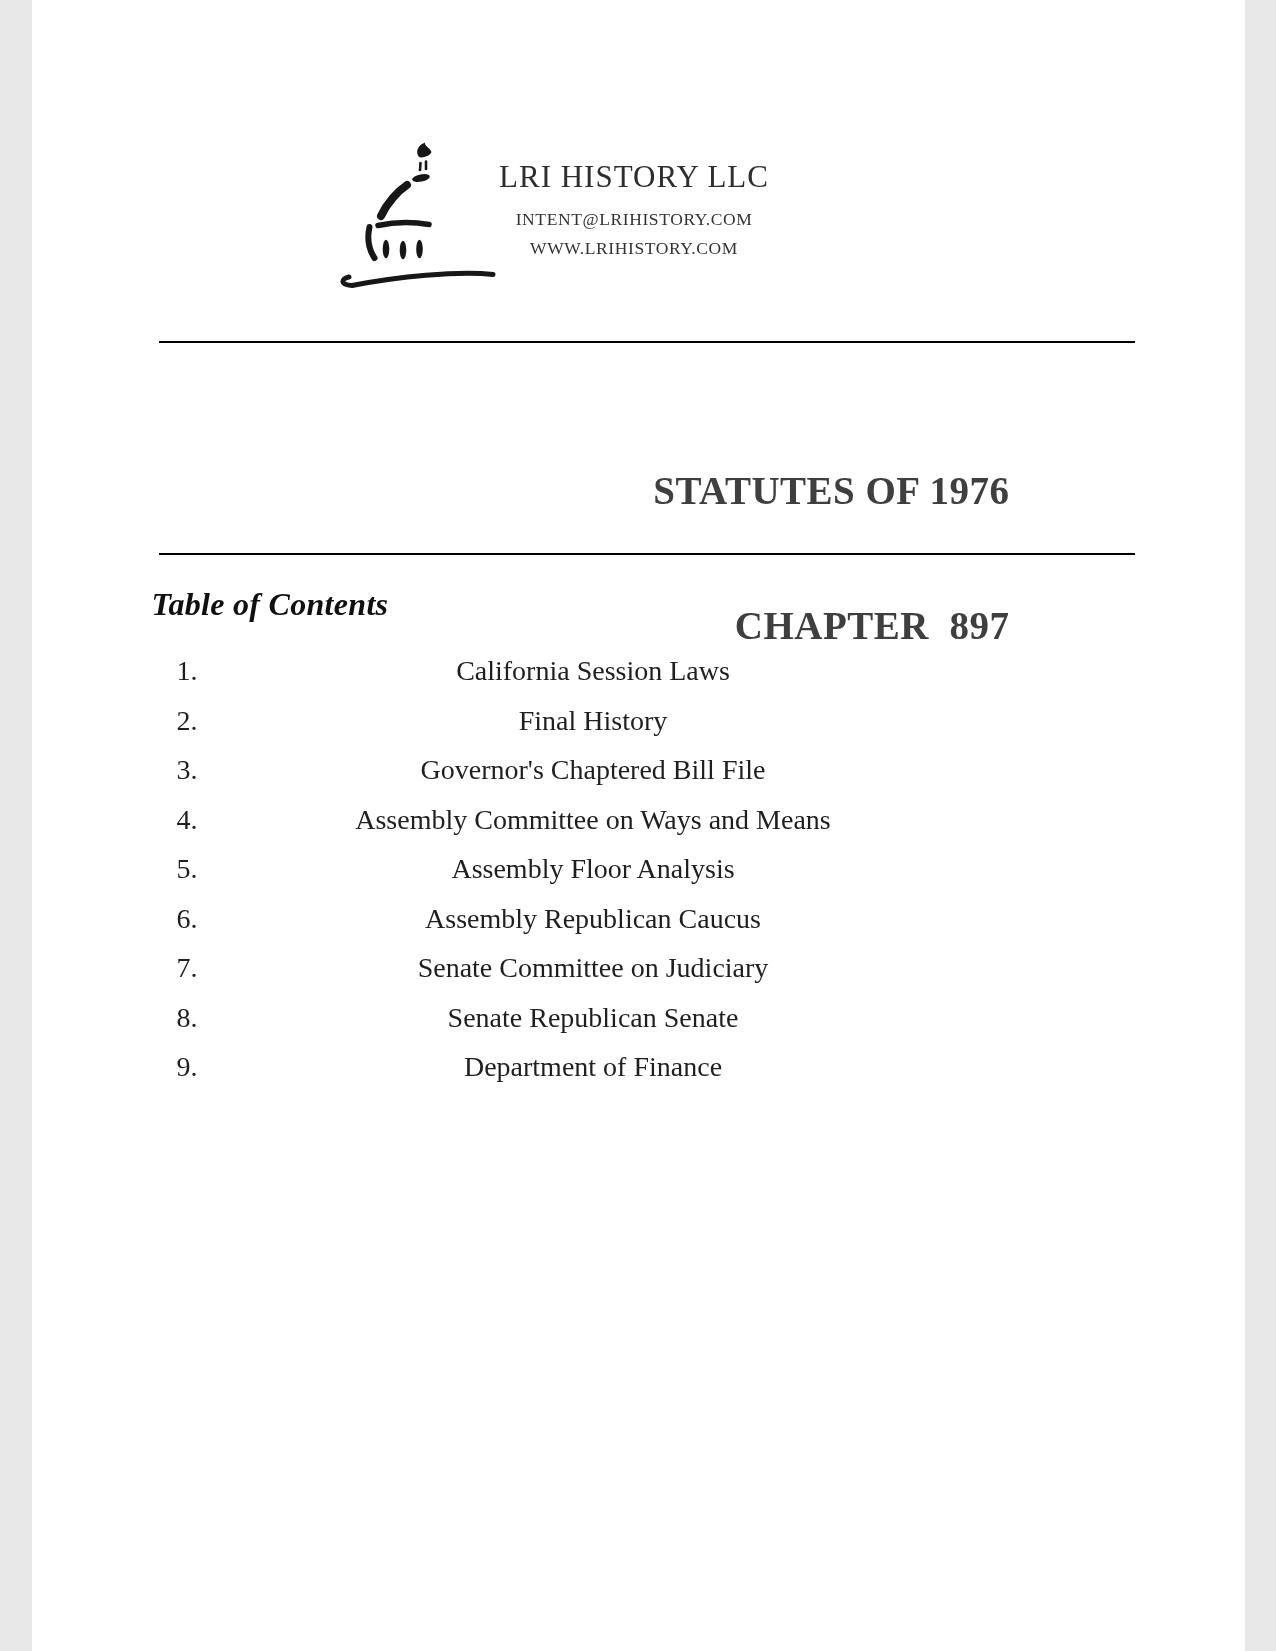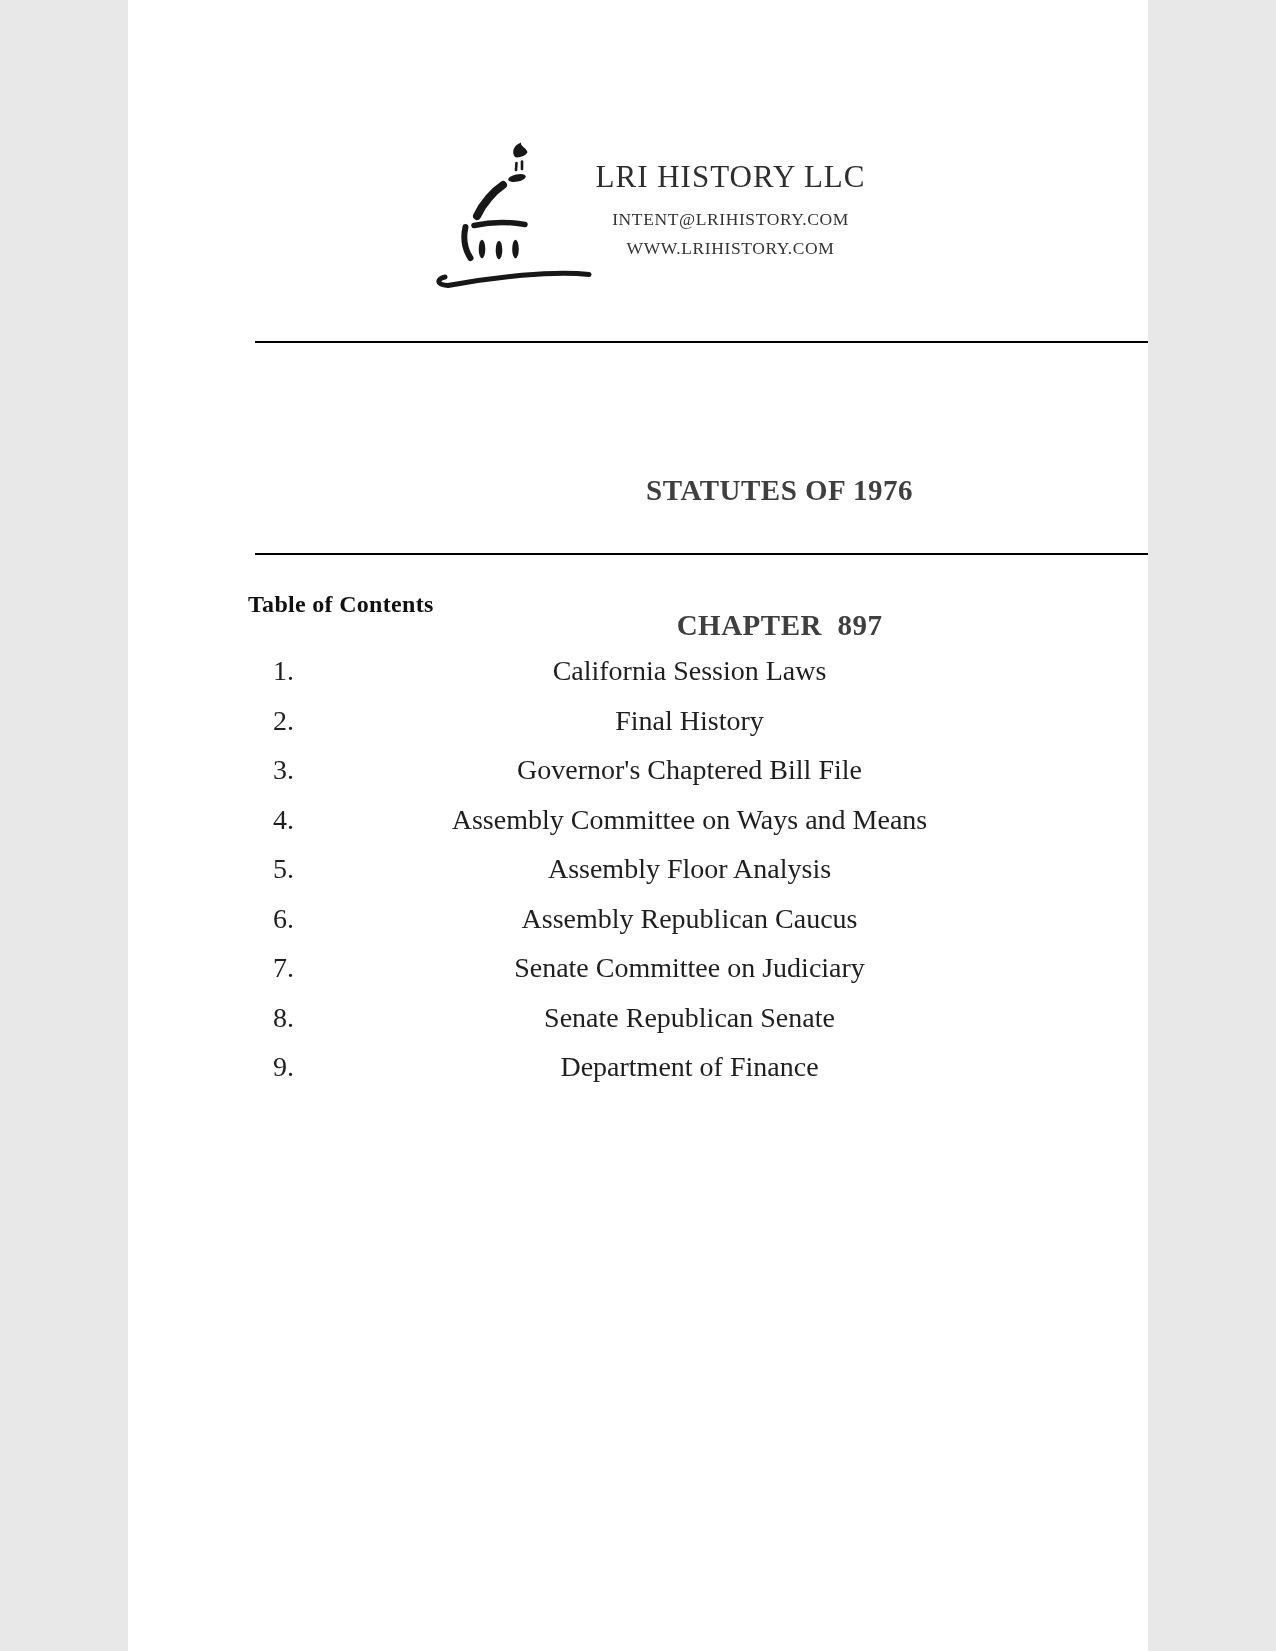--- a/index.html
+++ b/index.html
@@ -1,21 +1,21 @@
 <!DOCTYPE html>
 <html><head>
 <meta charset="utf-8">
 <style>
   * { margin: 0; padding: 0; box-sizing: border-box; }
   html, body { background: #e8e8e8; }
   body { font-family: "Liberation Serif", serif; }
 
   .page {
     position: relative;
-    width: 1020px;
+    width: 1213px;
     height: 1651px;
     background: #ffffff;
     margin: 0 auto;
     overflow: hidden;
   }
 
   .logo {
     position: absolute;
     left: 290px;
     top: 125px;
@@ -51,38 +51,39 @@
     height: 2px;
     background: #000000;
   }
   .rule-top { top: 341px; }
   .rule-bottom { top: 553px; }
 
   .title-block {
     position: absolute;
     right: 235px;
     top: 378px;
-    text-align: center;
+    text-align: right;
     font-weight: bold;
-    font-size: 29px;
+    font-size: 39px;
     line-height: 45px;
     letter-spacing: 0.5px;
     color: #3f3f3f;
     white-space: pre;
   }
 
   .toc-heading {
     position: absolute;
     left: 120px;
     top: 585px;
     font-weight: bold;
-    font-size: 24px;
+    font-size: 32px;
     line-height: 38px;
     letter-spacing: 0.3px;
     color: #101010;
+    font-style: italic;
   }
 
   .toc-list {
     position: absolute;
     left: 145px;
     top: 655px;
     width: 800px;
   }
   .toc-row {
     display: flex;

